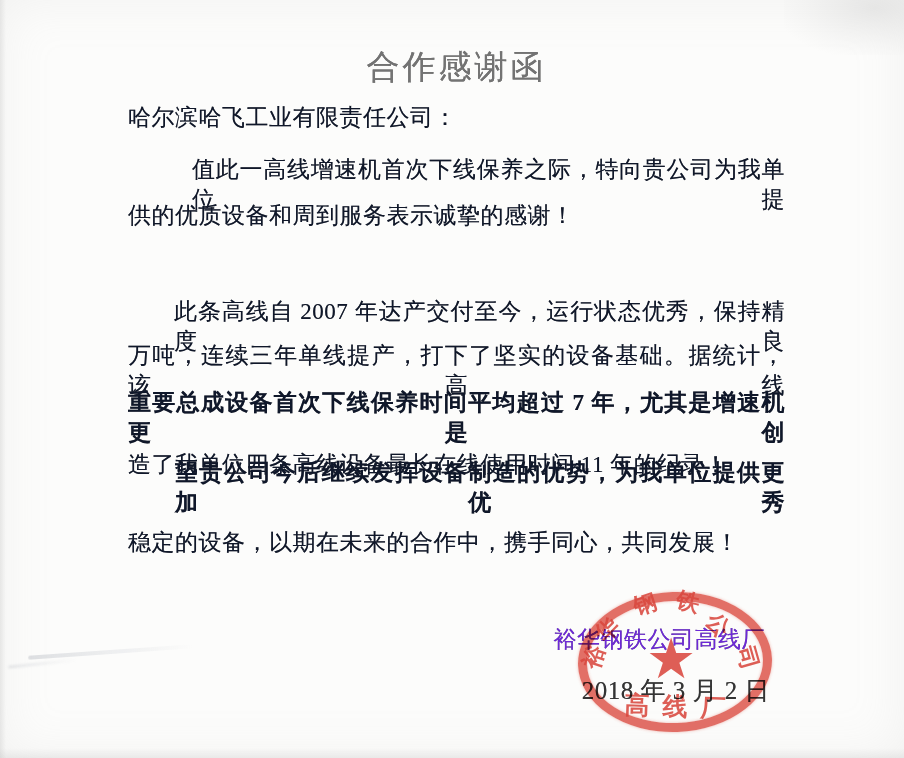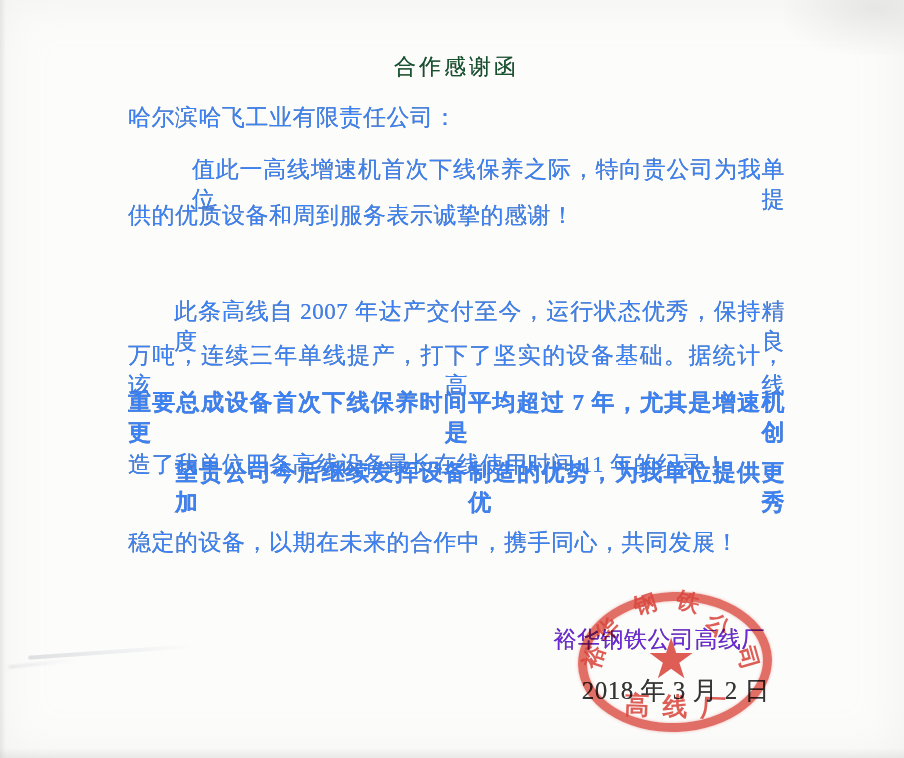--- a/index.html
+++ b/index.html
@@ -40,32 +40,32 @@
 
   
   .tline {
     position: absolute;
     left: 128px;
     width: 657px;
     box-sizing: border-box;
     font-size: 23px;
     line-height: 30px;
     letter-spacing: 0.5px;
-    color: #3b82f6;
+    color: #0f172a;
     text-shadow: 0 0 0.6px rgba(70,70,70,0.75);
     white-space: nowrap;
   }
   .just { text-align: justify; text-align-last: justify; white-space: normal; }
   .title {
     top: 46px;
-    font-size: 22px;
+    font-size: 33px;
     line-height: 42px;
     letter-spacing: 3px;
     text-align: center;
-    color: #14532d;
+    color: #737373;
     font-weight: 500;
     white-space: nowrap;
   }
   .salutation { top: 103px; }
   .l0 { top: 155px; padding-left: 64px; }
   .l1 { top: 201px; }
   .l2 { top: 249px; padding-left: 46px; margin-top: 48px; }
   .l3 { top: 294px; letter-spacing: 0.2px; }
   .l4 { top: 341px; }
   .l5 { top: 388px; font-weight: bold; }

